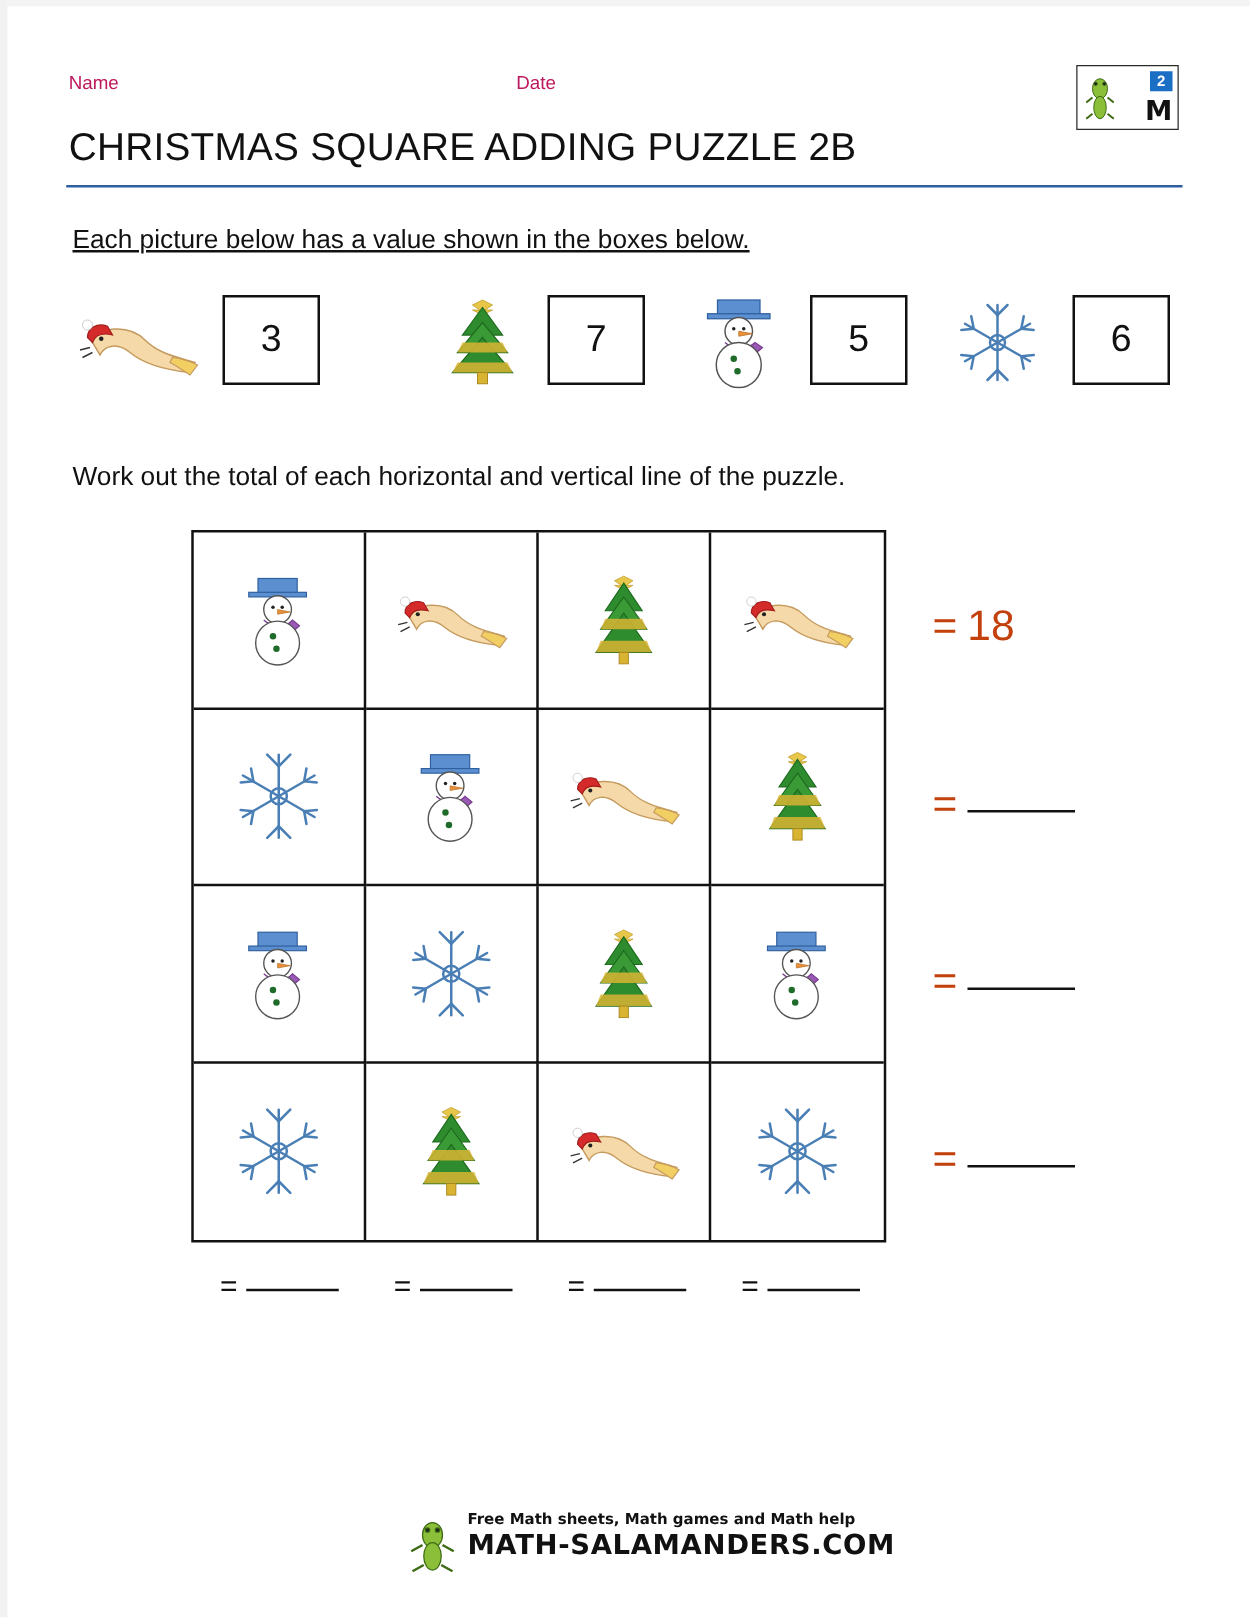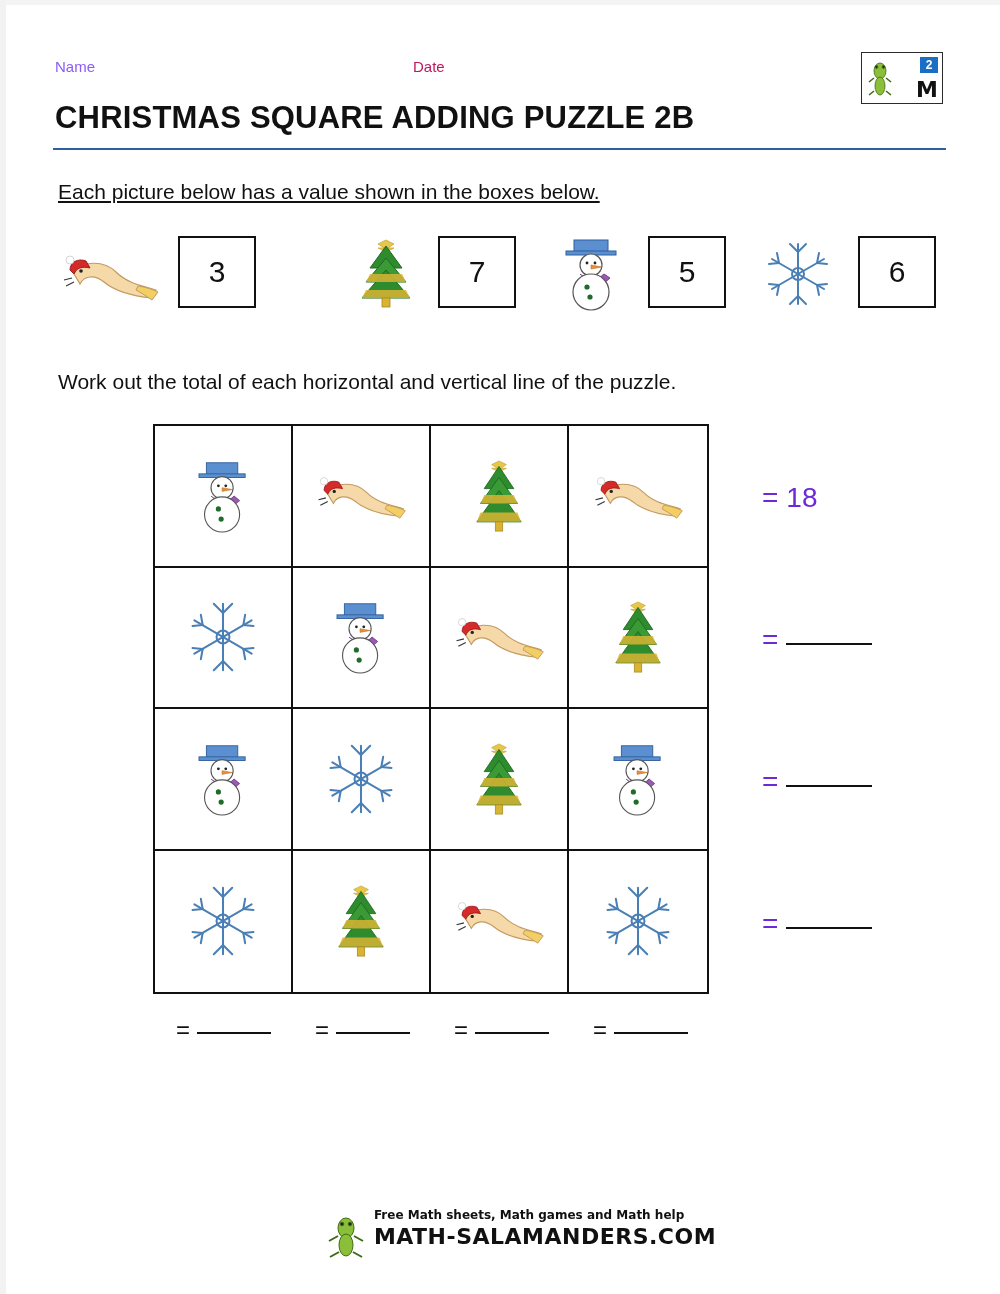--- a/index.html
+++ b/index.html
@@ -28,21 +28,21 @@
     position: absolute;
     left: 55px;
     top: 58px;
     width: 890px;
     height: 30px;
   }
   .name-label {
     position: absolute;
     left: 0; top: 0;
     font-size: 15px;
-    color: #8b5cf6;
+    color: #be185d;
   }
   .date-label {
     position: absolute;
     left: 358px; top: 0;
     font-size: 15px;
     color: #be185d;
   }
   .logo-box {
     position: absolute;
     left: 806px;
@@ -80,21 +80,21 @@
     font-family: "DejaVu Sans", sans-serif;
   }
 
   .title {
     position: absolute;
     left: 55px;
     top: 100px;
     font-size: 31px;
     letter-spacing: 0.2px;
     color: #111;
-    font-weight: bold;
+    font-weight: normal;
     white-space: nowrap;
   }
   .title-rule {
     position: absolute;
     left: 53px;
     top: 148px;
     width: 893px;
     height: 2px;
     background: #2f5f9e;
   }
@@ -179,23 +179,23 @@
     left: 50%;
     top: 50%;
     transform: translate(-50%, -50%);
     width: 96px;
     height: 96px;
   }
 
   
   .row-total {
     position: absolute;
-    left: 762px;
-    font-size: 28px;
-    color: #6d28d9;
+    left: 746px;
+    font-size: 34px;
+    color: #c2410c;
     white-space: nowrap;
   }
   .row-total .eq { margin-right: 8px; }
   .blank {
     display: inline-block;
     width: 86px;
     border-bottom: 2px solid #111;
     height: 1px;
     vertical-align: 4px;
   }

